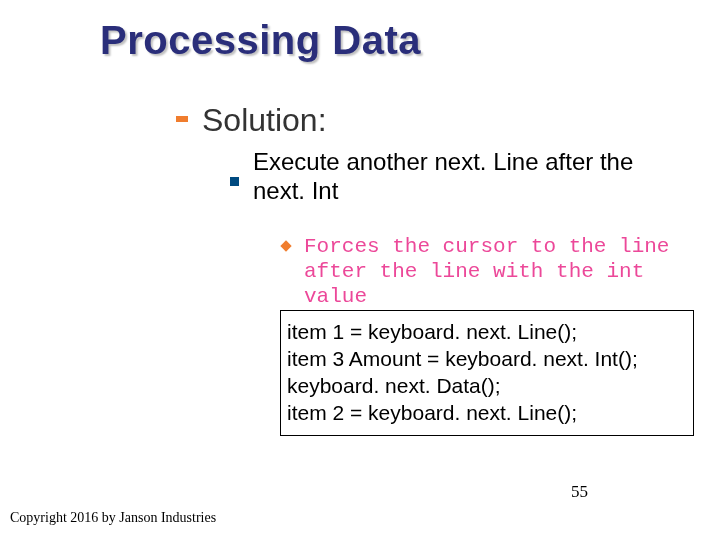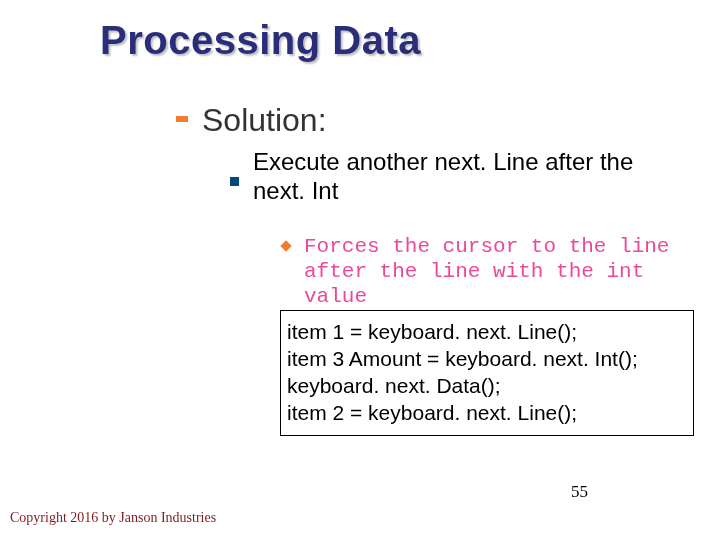--- a/index.html
+++ b/index.html
@@ -106,21 +106,21 @@
     color: #000000;
     line-height: 1.28;
     font-family: Arial, Helvetica, sans-serif;
   }
   .footer {
     position: absolute;
     bottom: 14px;
     left: 10px;
     font-family: "Times New Roman", Times, serif;
     font-size: 14px;
-    color: #7f1d1d;
+    color: #000000;
   }
   .page-num {
     position: absolute;
     bottom: 38px;
     right: 24px;
     font-family: "Times New Roman", Times, serif;
     font-size: 17px;
     color: #000000;
   }
 </style>

